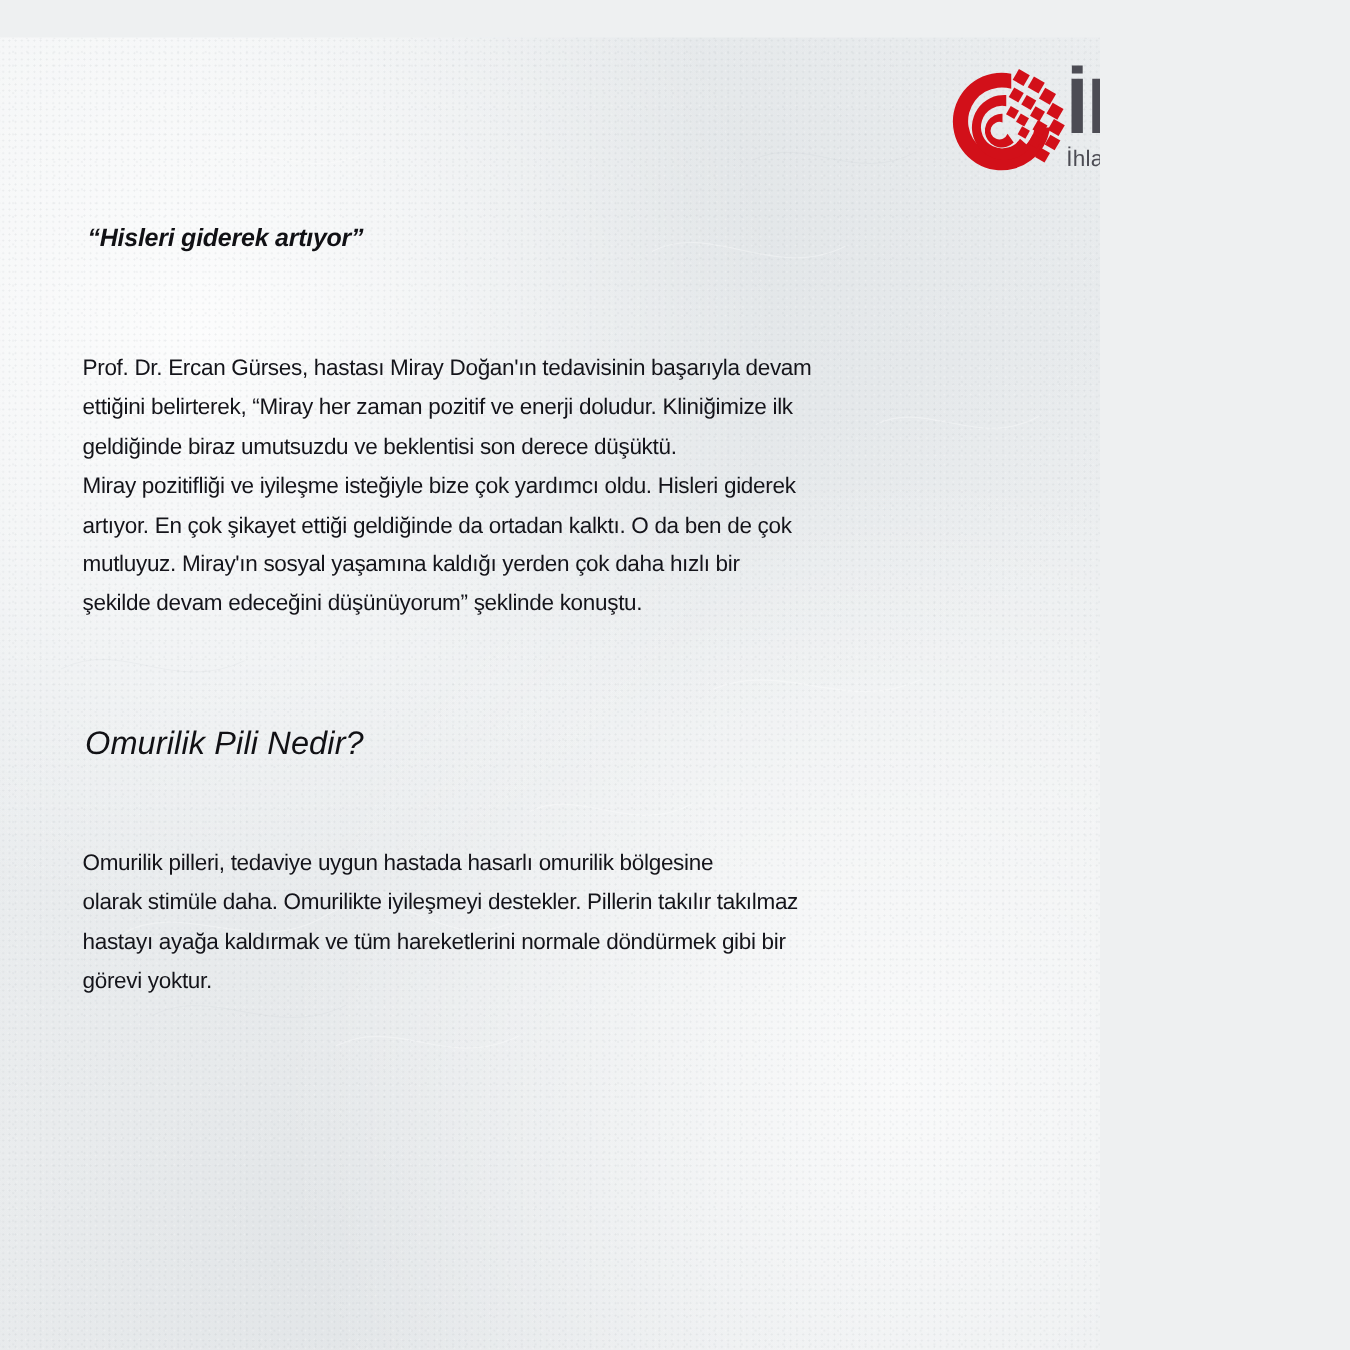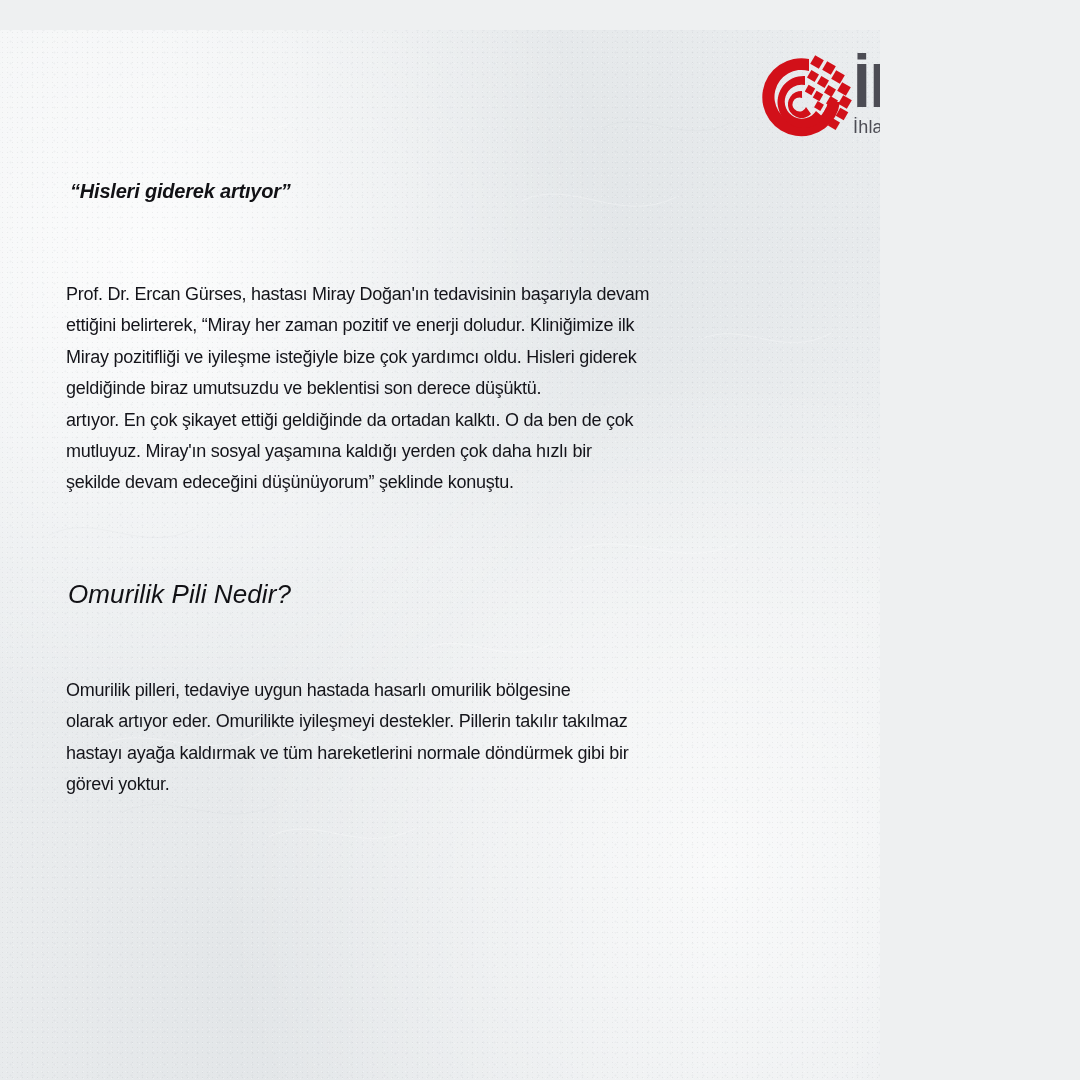--- a/index.html
+++ b/index.html
@@ -250,32 +250,32 @@
     </div>
   </div>
 
   <div id="content">
 
     <div id="headline-1" class="head">“Hisleri giderek artıyor”</div>
 
     <div id="para-1" class="body-text">
       <span class="ln">Prof. Dr. Ercan Gürses, hastası Miray Doğan'ın tedavisinin başarıyla devam</span>
       <span class="ln">ettiğini belirterek, “Miray her zaman pozitif ve enerji doludur. Kliniğimize ilk</span>
+      <span class="ln">geldiğinde biraz umutsuzdu ve beklentisi son derece düşüktü.</span>
       <span class="ln">Miray pozitifliği ve iyileşme isteğiyle bize çok yardımcı oldu. Hisleri giderek</span>
-      <span class="ln">geldiğinde biraz umutsuzdu ve beklentisi son derece düşüktü.</span>
       <span class="ln">artıyor. En çok şikayet ettiği geldiğinde da ortadan kalktı. O da ben de çok</span>
       <span class="ln">mutluyuz. Miray'ın sosyal yaşamına kaldığı yerden çok daha hızlı bir</span>
       <span class="ln">şekilde devam edeceğini düşünüyorum” şeklinde konuştu.</span>
     </div>
 
     <div id="headline-2" class="head">Omurilik Pili Nedir?</div>
 
     <div id="para-2" class="body-text">
       <span class="ln">Omurilik pilleri, tedaviye uygun hastada hasarlı omurilik bölgesine</span>
-      <span class="ln">olarak artıyor eder. Omurilikte iyileşmeyi destekler. Pillerin takılır takılmaz</span>
+      <span class="ln">olarak stimüle daha. Omurilikte iyileşmeyi destekler. Pillerin takılır takılmaz</span>
       <span class="ln">hastayı ayağa kaldırmak ve tüm hareketlerini normale döndürmek gibi bir</span>
       <span class="ln">görevi yoktur.</span>
     </div>
   </div>
 
   <div id="pager">
     <div class="pg inactive">1</div>
     <div class="pg inactive">2</div>
     <div class="pg active">3</div>
   </div>

